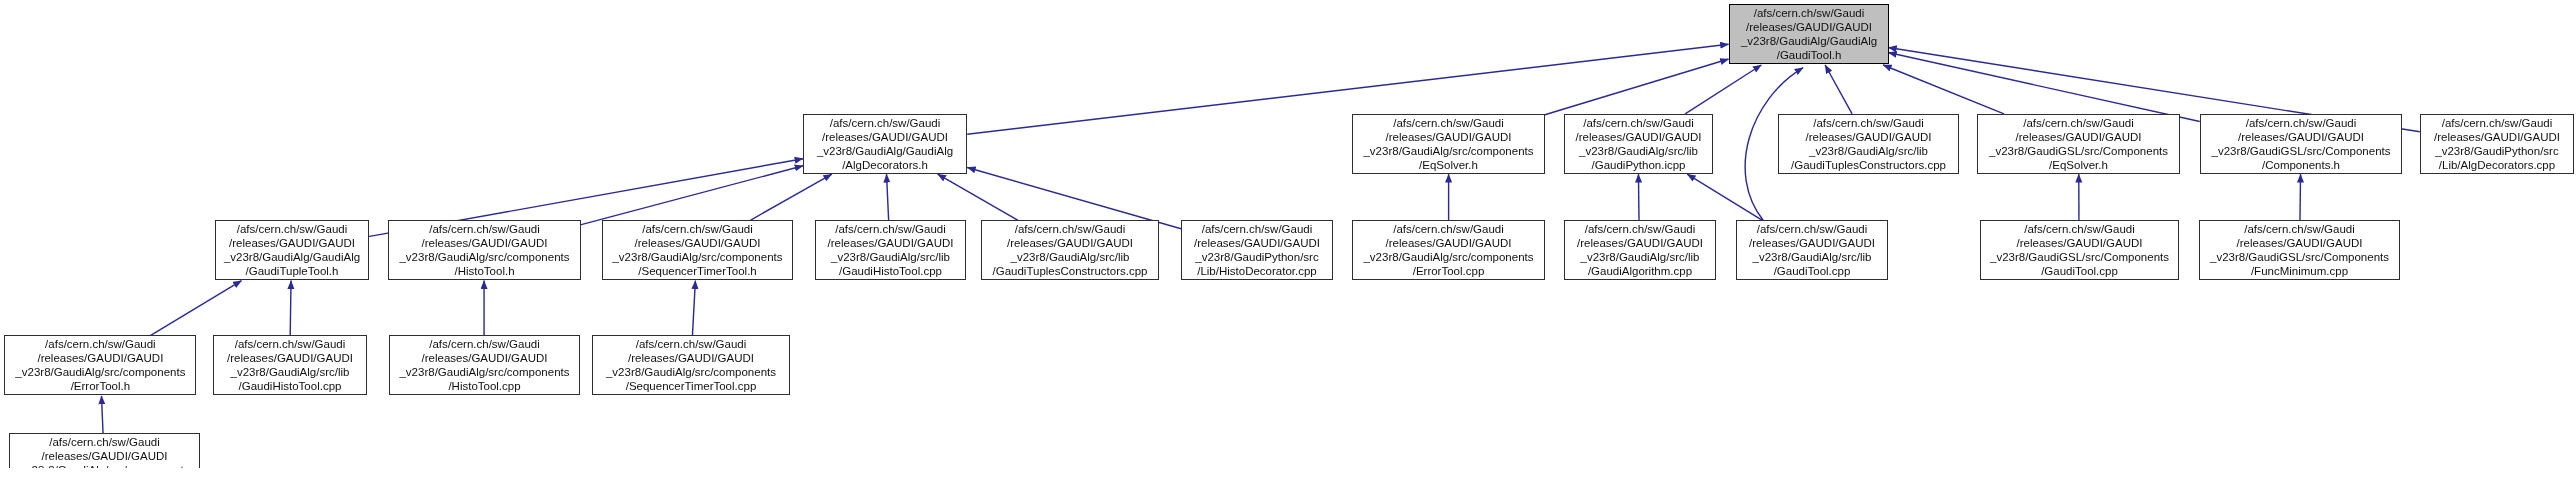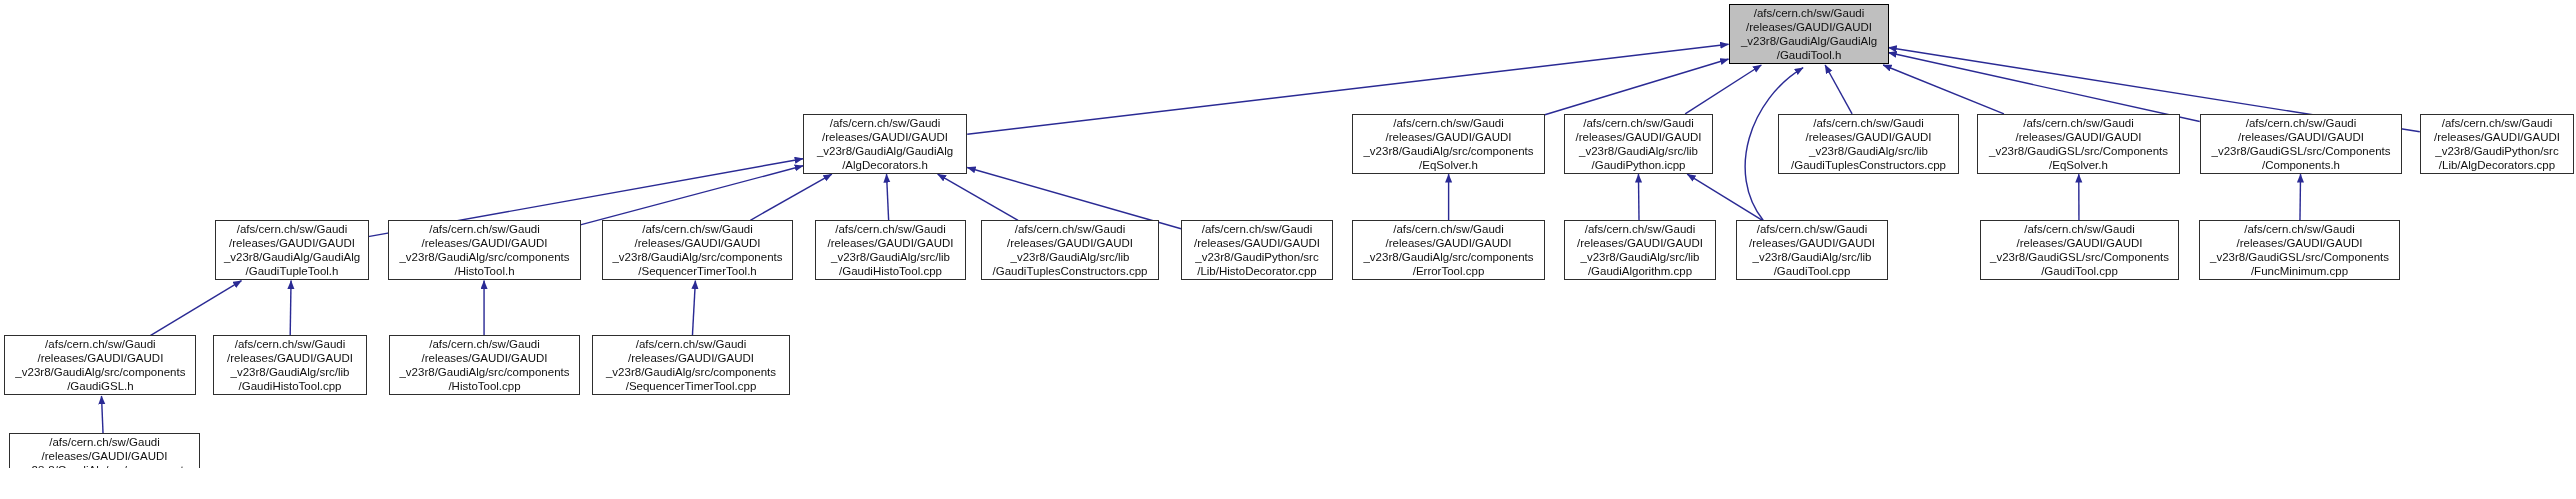--- a/index.html
+++ b/index.html
@@ -179,21 +179,21 @@
     <div class="graph-node" style="left: 2199px; top: 220px; width: 201px; height: 60px;">
       <span class="node-line">/afs/cern.ch/sw/Gaudi</span>
       <span class="node-line">/releases/GAUDI/GAUDI</span>
       <span class="node-line">_v23r8/GaudiGSL/src/Components</span>
       <span class="node-line">/FuncMinimum.cpp</span>
     </div>
     <div class="graph-node" style="left: 4.4px; top: 335px; width: 192px; height: 60px;">
       <span class="node-line">/afs/cern.ch/sw/Gaudi</span>
       <span class="node-line">/releases/GAUDI/GAUDI</span>
       <span class="node-line">_v23r8/GaudiAlg/src/components</span>
-      <span class="node-line">/GaudiGSL.h</span>
+      <span class="node-line">/ErrorTool.h</span>
     </div>
     <div class="graph-node" style="left: 213px; top: 335px; width: 154px; height: 60px;">
       <span class="node-line">/afs/cern.ch/sw/Gaudi</span>
       <span class="node-line">/releases/GAUDI/GAUDI</span>
       <span class="node-line">_v23r8/GaudiAlg/src/lib</span>
       <span class="node-line">/GaudiHistoTool.cpp</span>
     </div>
     <div class="graph-node" style="left: 389px; top: 335px; width: 191px; height: 60px;">
       <span class="node-line">/afs/cern.ch/sw/Gaudi</span>
       <span class="node-line">/releases/GAUDI/GAUDI</span>

